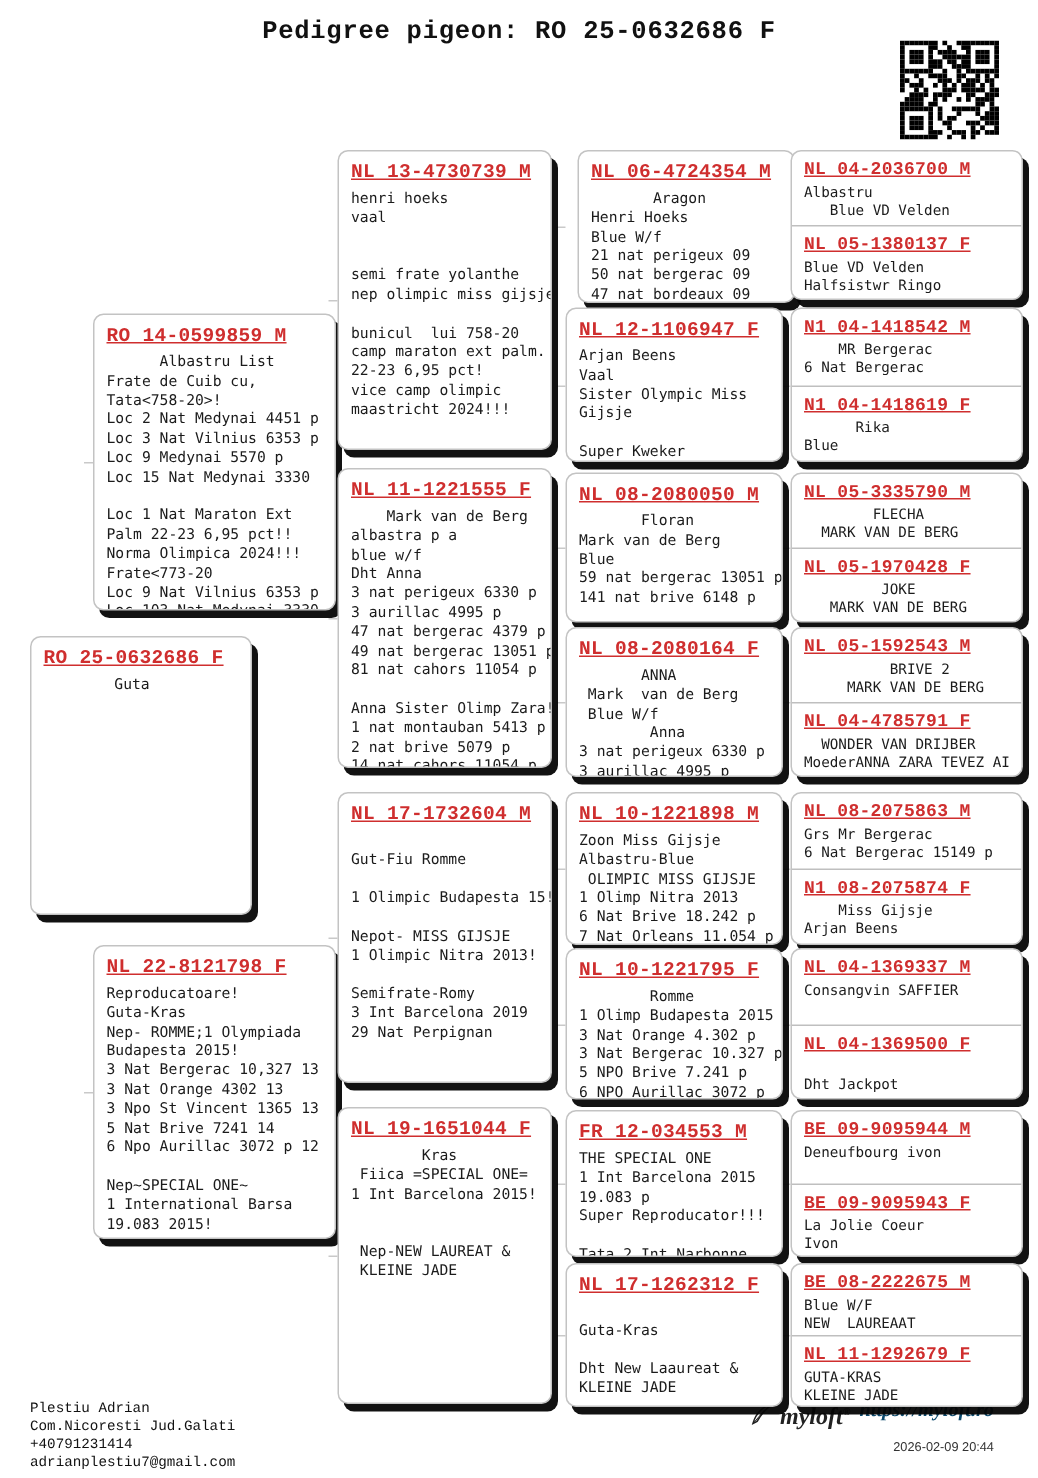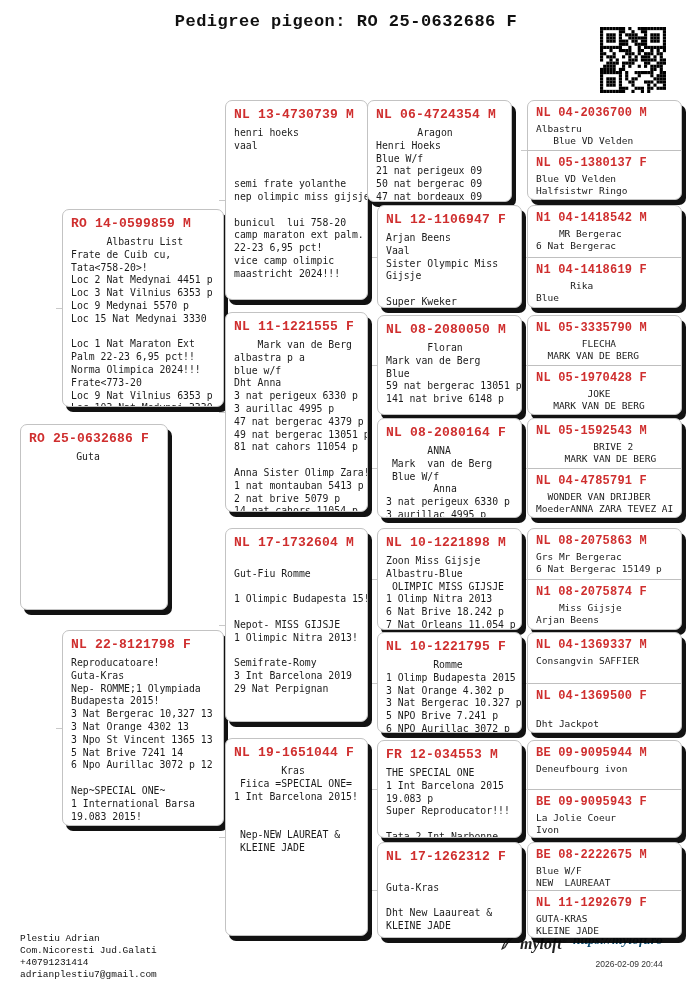--- a/index.html
+++ b/index.html
@@ -8,38 +8,38 @@
   #title{position:absolute;top:12px;left:0;width:100%;text-align:center;
          font-family:"Liberation Mono",monospace;font-weight:bold;font-size:17px;
          letter-spacing:.5px;color:#111;}
   #qr{position:absolute;top:27px;right:26px;width:66px;height:66px;}
   #qr svg{width:100%;height:100%;}
 
   .card,.pair-card{position:absolute;background:#fff;border:1px solid #c3c3c3;border-radius:7px;
         box-shadow:4px 5px 0 rgba(5,5,5,.95);overflow:hidden;z-index:2;}
   .card{padding:6px 8px 4px 8px;box-sizing:border-box;}
   .ring{font-family:"Liberation Mono",monospace;font-weight:bold;font-size:13px;
-        color:#cf2e2e;letter-spacing:.2px;white-space:pre;}
+        color:#cf2e2e;letter-spacing:.2px;white-space:pre;text-decoration:underline;}
   .body{margin-top:5px;font-size:9.8px;line-height:12.8px;color:#1b1b1b;white-space:pre;}
 
   .pair-card{box-sizing:border-box;display:flex;flex-direction:column;}
   .pair-section{flex:1 1 50%;padding:5px 8px 2px 8px;box-sizing:border-box;overflow:hidden;}
   .pair-section + .pair-section{border-top:1px solid #bfbfbf;}
   .pair-section .ring{font-size:12px;}
   .pair-section .body{margin-top:3px;font-size:9.5px;line-height:12px;}
 
   
   #c-subj{left:20px;top:424px;width:148px;height:186px}
   #c-f{left:62px;top:209px;width:162px;height:198px}
   #c-m{left:62px;top:630px;width:162px;height:196px}
   #g2-0{left:225px;top:100px;width:143px;height:200px}
   #g2-1{left:225px;top:312px;width:143px;height:200px}
   #g2-2{left:225px;top:528px;width:143px;height:194px}
   #g2-3{left:225px;top:738px;width:143px;height:198px}
-  #g3-0{left:367px;top:100px;width:145px;height:102px}
+  #g3-0{left:385px;top:100px;width:145px;height:102px}
   #g3-1{left:377px;top:205px;width:145px;height:103px}
   #g3-2{left:377px;top:315px;width:145px;height:100px}
   #g3-3{left:377px;top:418px;width:145px;height:100px}
   #g3-4{left:377px;top:528px;width:145px;height:102px}
   #g3-5{left:377px;top:632px;width:145px;height:101px}
   #g3-6{left:377px;top:740px;width:145px;height:98px}
   #g3-7{left:377px;top:842px;width:145px;height:96px}
   #g4-0{left:527px;top:100px;width:155px;height:100px}
   #g4-1{left:527px;top:205px;width:155px;height:103px}
   #g4-2{left:527px;top:315px;width:155px;height:100px}

